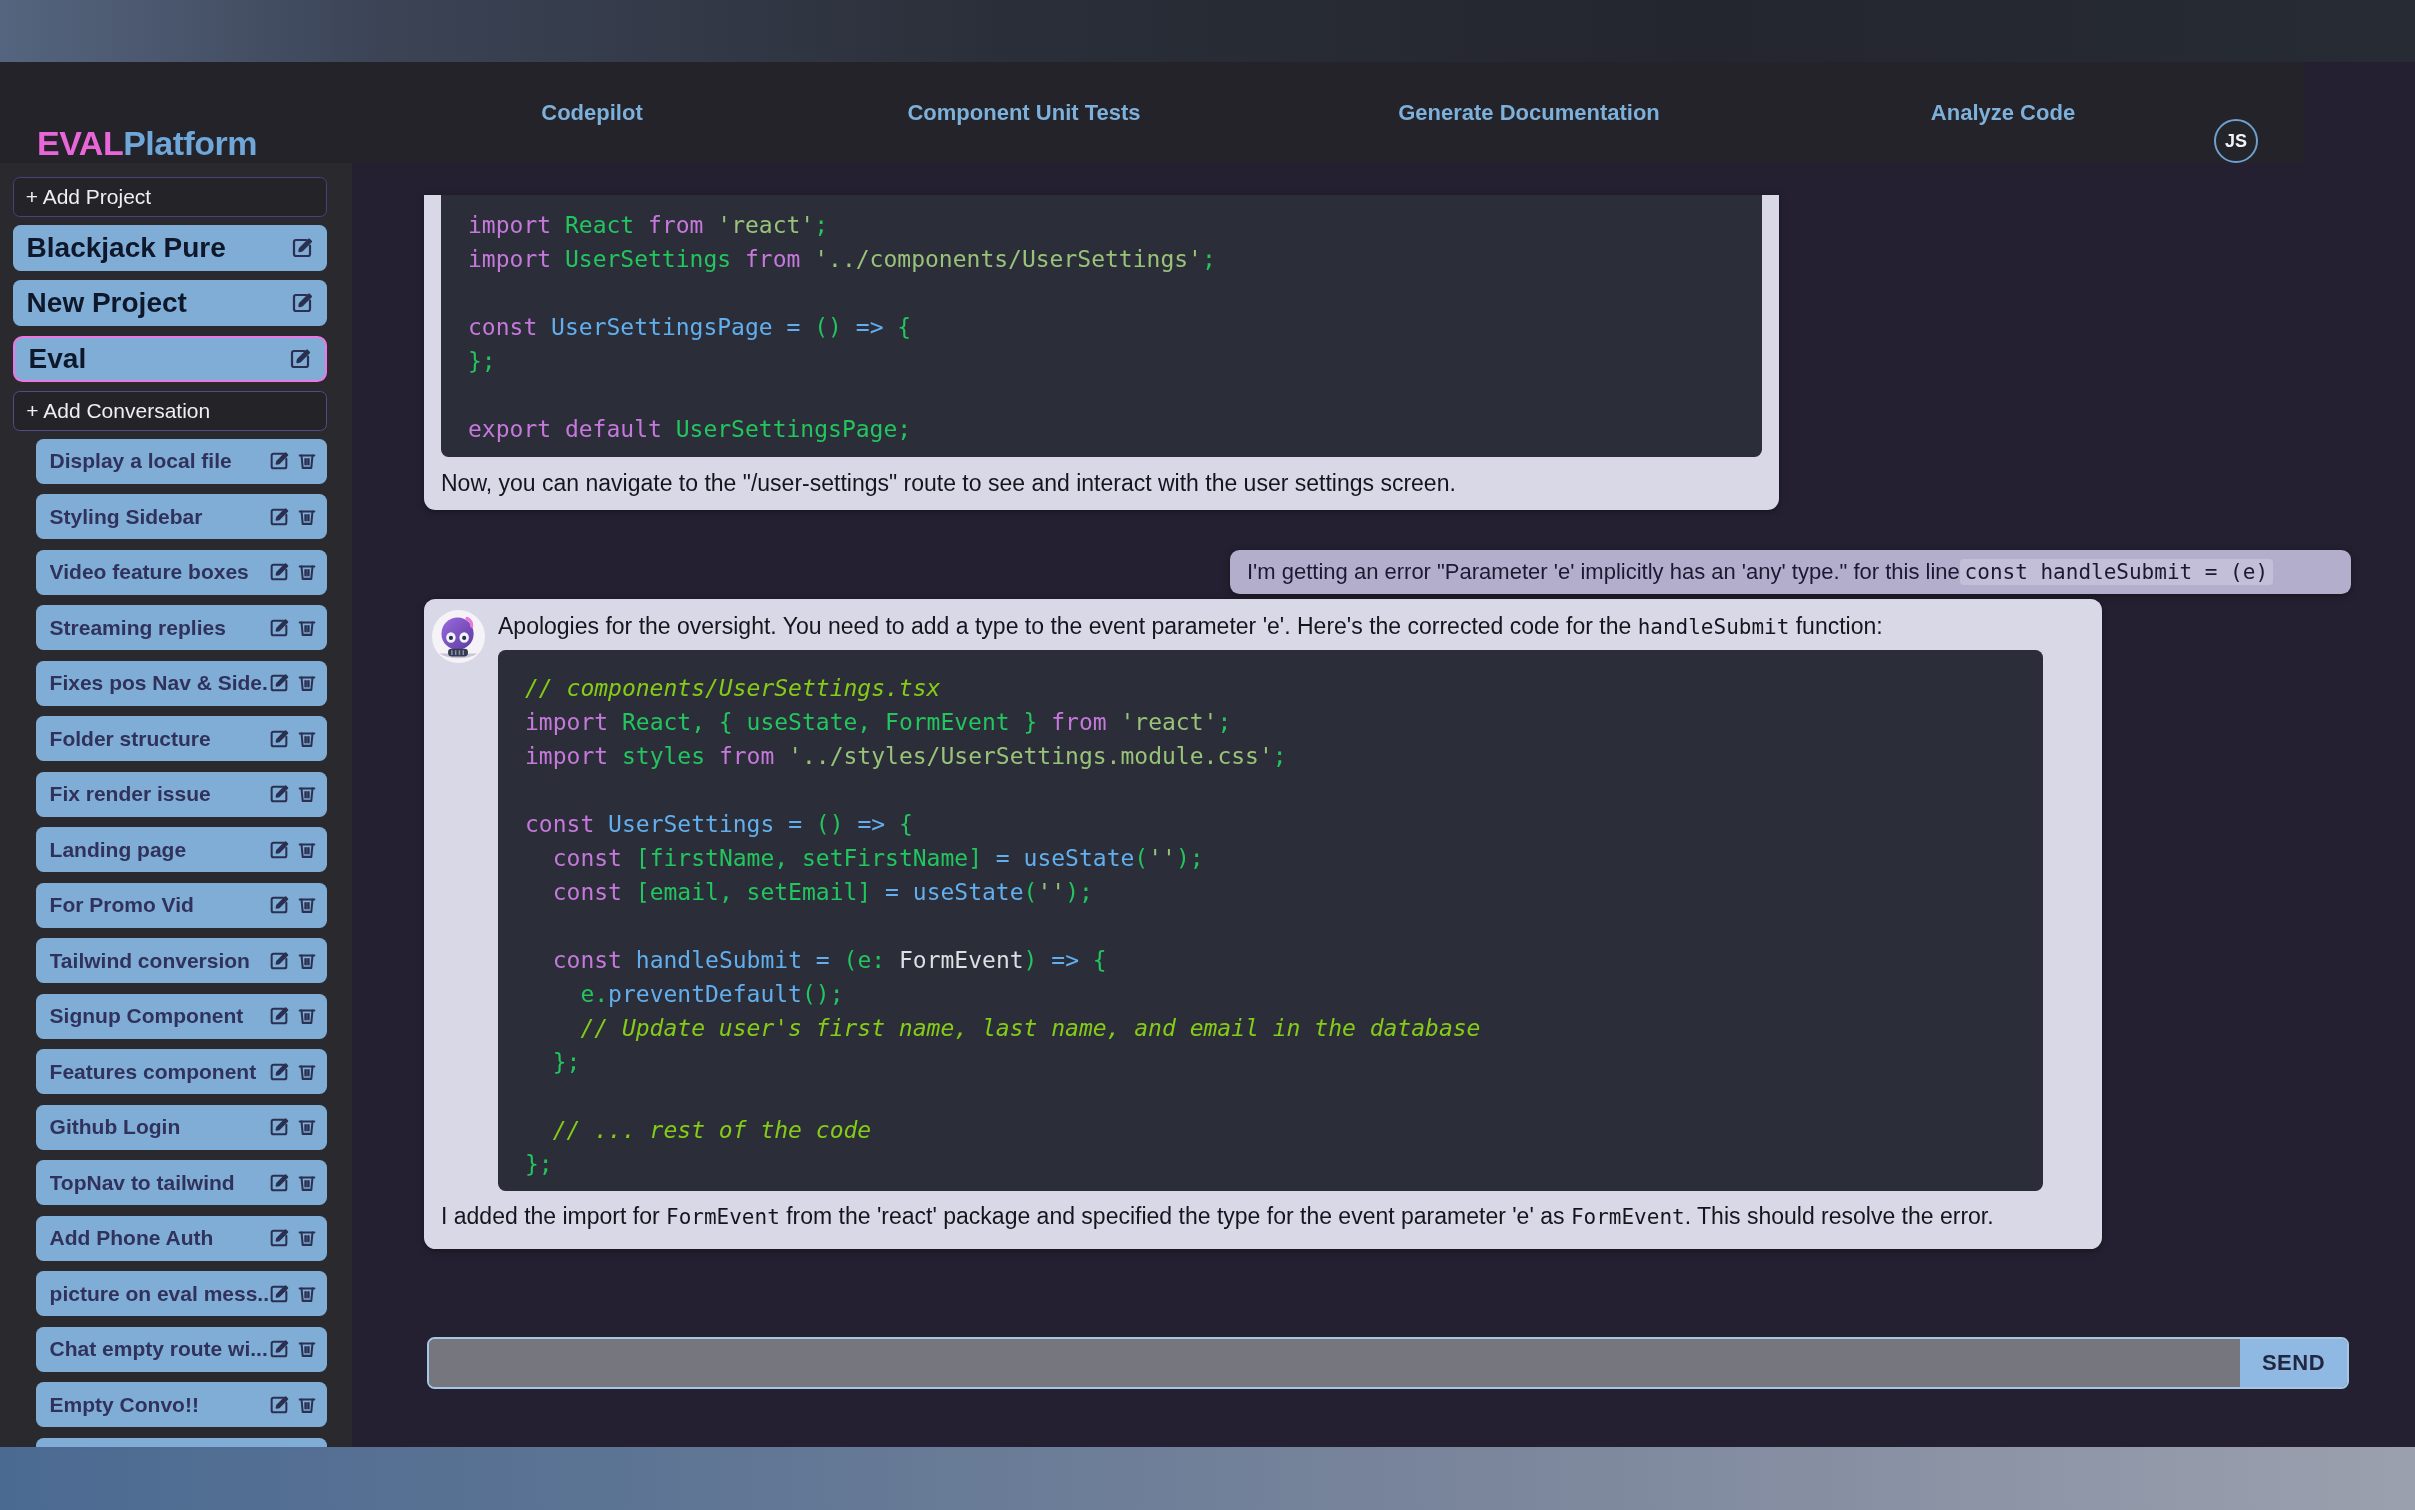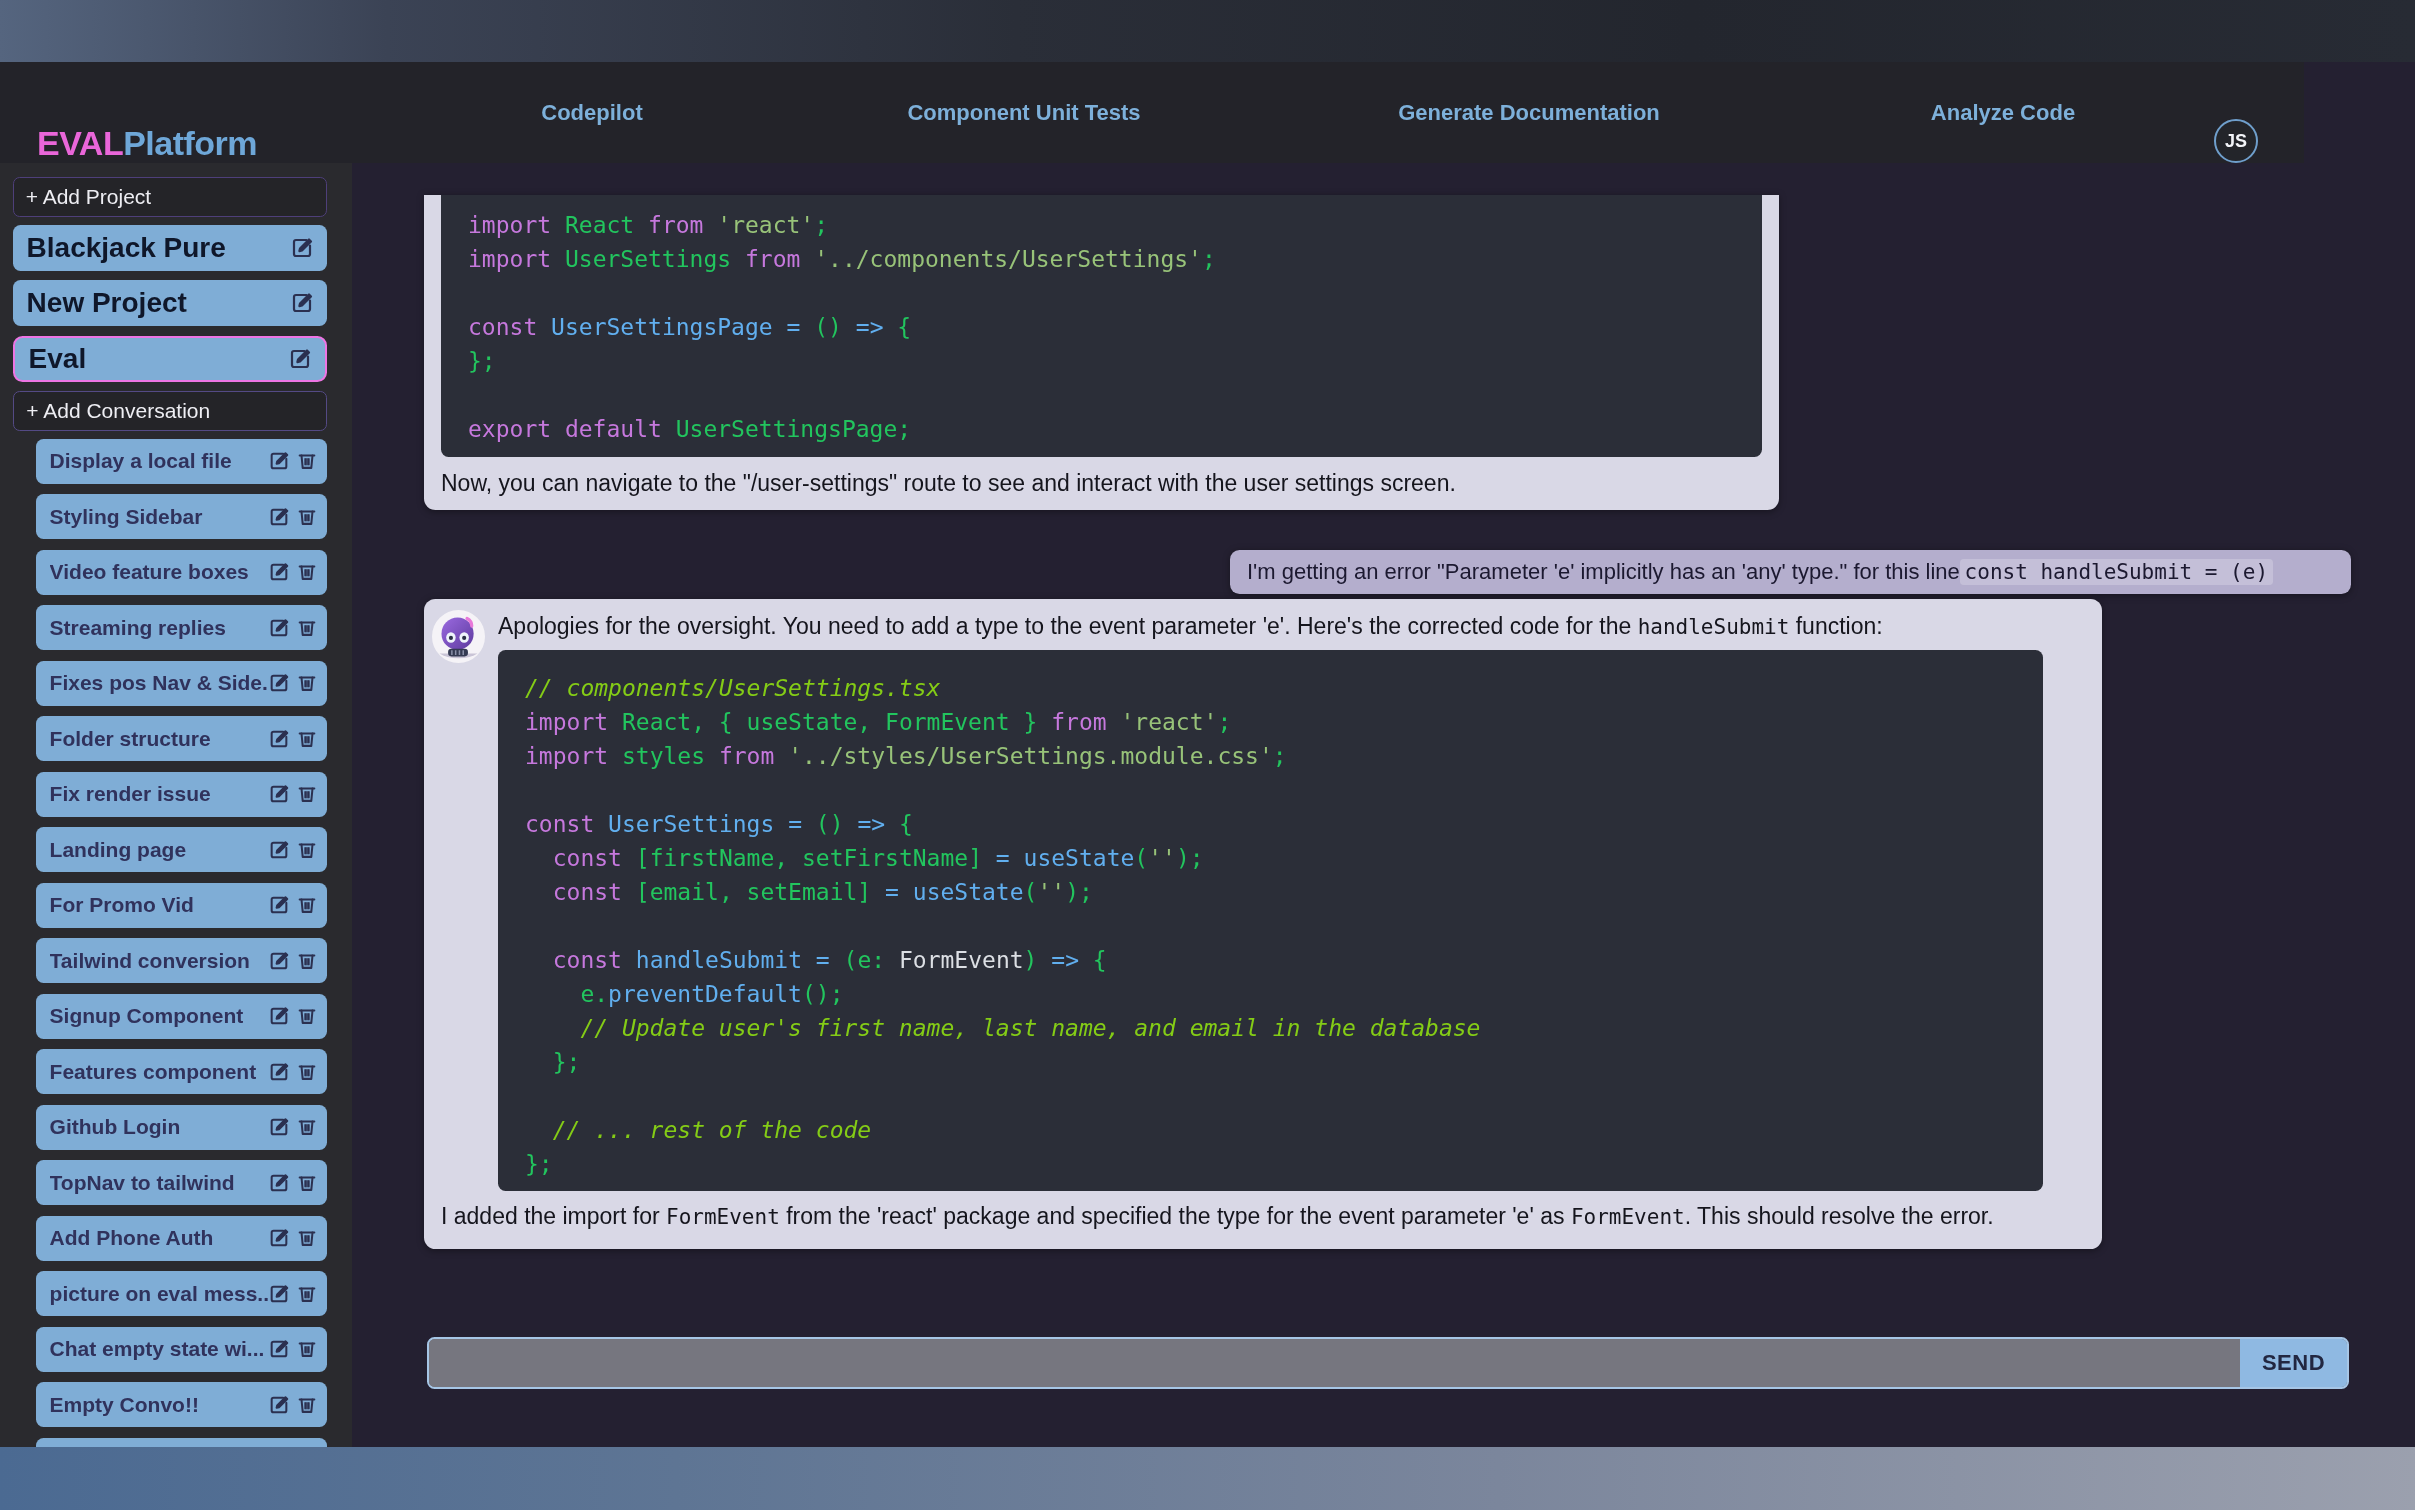--- a/index.html
+++ b/index.html
@@ -393,21 +393,21 @@
           </svg>
           <svg width="22" height="22" viewBox="0 0 24 24" fill="none" stroke="#2b3050" stroke-width="2.2" stroke-linecap="round" stroke-linejoin="round">
             <path d="M4 6h16"></path>
             <path d="M6 6l1.3 13.5h9.4L18 6"></path>
             <path d="M10 9.5v6.5M12 9.5v6.5M14 9.5v6.5" stroke-width="1.8"></path>
           </svg>
         </span>
       </div>
 
       <div class="conv-item">
-        <span class="c-label">Chat empty state wi...</span>
+        <span class="c-label">Chat empty route wi...</span>
         <span class="row-icons">
           <svg width="22" height="22" viewBox="0 0 24 24" fill="none" stroke="#2b3050" stroke-width="2.2" stroke-linecap="round" stroke-linejoin="round">
             <path d="M16.5 4H6a2 2 0 0 0-2 2v12a2 2 0 0 0 2 2h12a2 2 0 0 0 2-2V9.5"></path>
             <path d="M10 12.5 19 3.5l2 2-9 9-2.6.6z" fill="#2b3050"></path>
           </svg>
           <svg width="22" height="22" viewBox="0 0 24 24" fill="none" stroke="#2b3050" stroke-width="2.2" stroke-linecap="round" stroke-linejoin="round">
             <path d="M4 6h16"></path>
             <path d="M6 6l1.3 13.5h9.4L18 6"></path>
             <path d="M10 9.5v6.5M12 9.5v6.5M14 9.5v6.5" stroke-width="1.8"></path>
           </svg>

